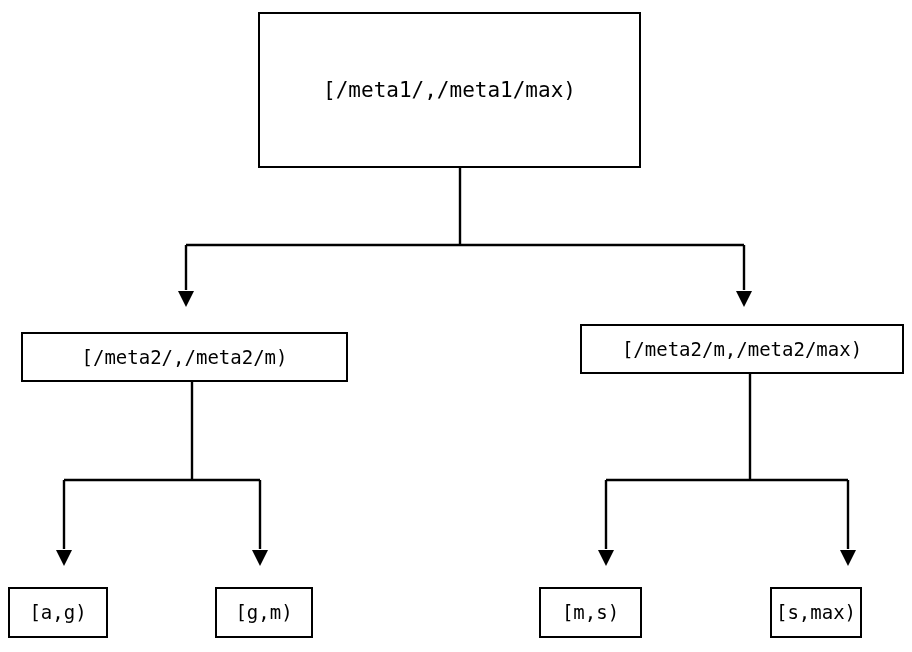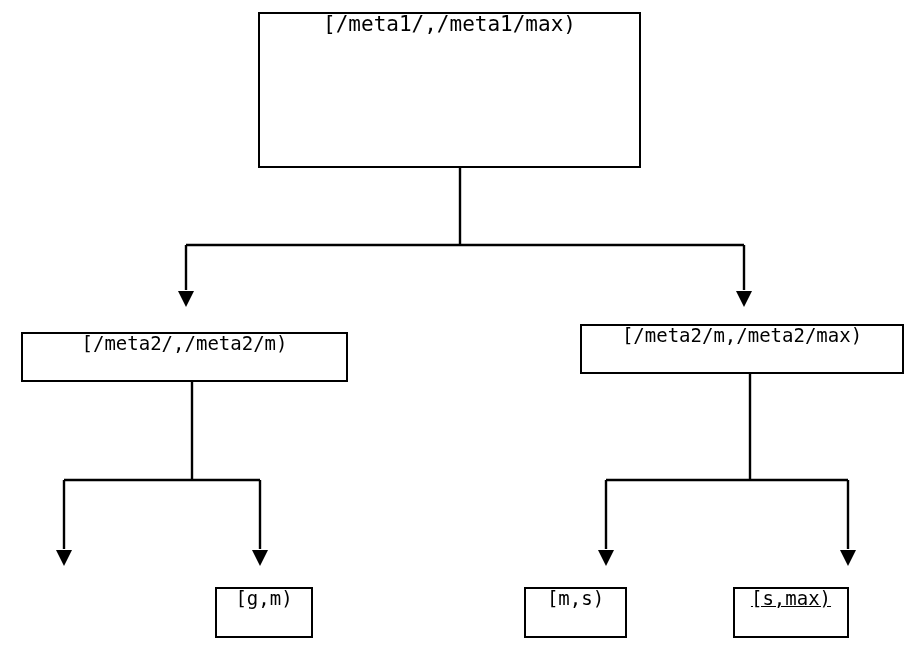--- a/index.html
+++ b/index.html
@@ -15,21 +15,21 @@
     background: #ffffff;
     overflow: hidden;
     font-family: "DejaVu Sans Mono", "Liberation Mono", monospace;
   }
   .node {
     position: absolute;
     box-sizing: border-box;
     border: 2px solid #000000;
     background: #ffffff;
     display: flex;
-    align-items: flex-start;
+    align-items: center;
     justify-content: center;
     color: #000000;
     white-space: nowrap;
     z-index: 2;
   }
   .node-label {
     font-family: "DejaVu Sans Mono", "Liberation Mono", monospace;
     color: #000000;
     line-height: 1;
   }
@@ -66,31 +66,30 @@
     width: 100px;
     height: 51px;
   }
   #node-lr {
     left: 215px;
     top: 587px;
     width: 98px;
     height: 51px;
   }
   #node-rl {
-    left: 524px;
+    left: 539px;
     top: 587px;
     width: 103px;
     height: 51px;
   }
   #node-rr {
-    left: 733px;
+    left: 770px;
     top: 587px;
-    width: 116px;
+    width: 92px;
     height: 51px;
-    text-decoration: underline;
   }
   #node-ll .node-label,
   #node-lr .node-label,
   #node-rl .node-label,
   #node-rr .node-label { font-size: 19px; }
 
   
   #edges {
     position: absolute;
     left: 0;
@@ -144,20 +143,23 @@
   </div>
 
   <div class="node" id="node-l1">
     <span class="node-label">[/meta2/,/meta2/m)</span>
   </div>
 
   <div class="node" id="node-r1">
     <span class="node-label">[/meta2/m,/meta2/max)</span>
   </div>
 
+  <div class="node" id="node-ll">
+    <span class="node-label">[a,g)</span>
+  </div>
 
   <div class="node" id="node-lr">
     <span class="node-label">[g,m)</span>
   </div>
 
   <div class="node" id="node-rl">
     <span class="node-label">[m,s)</span>
   </div>
 
   <div class="node" id="node-rr">

